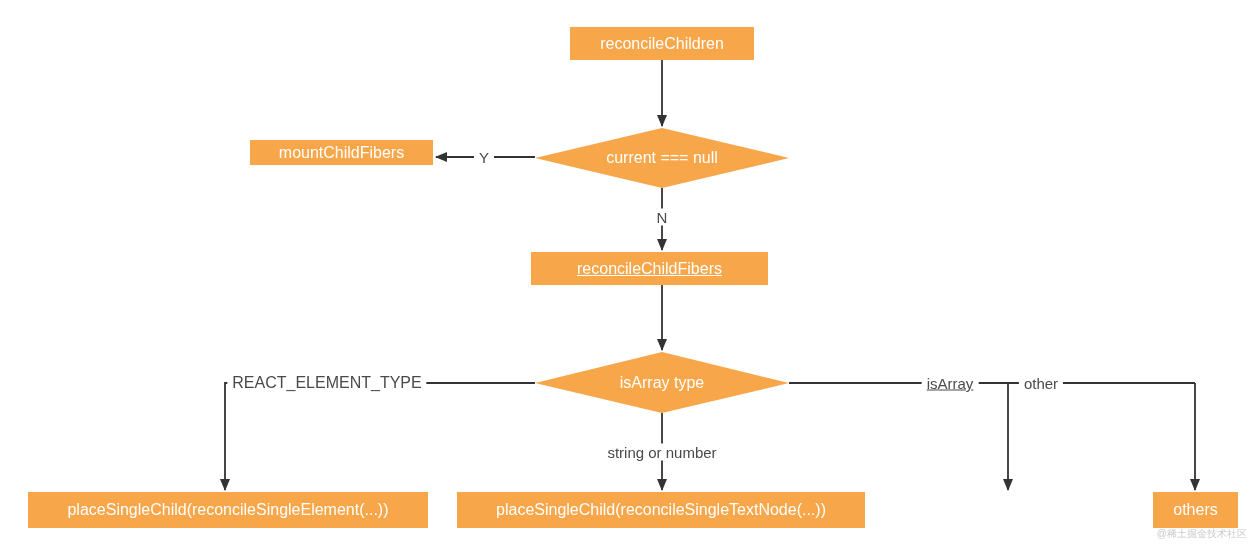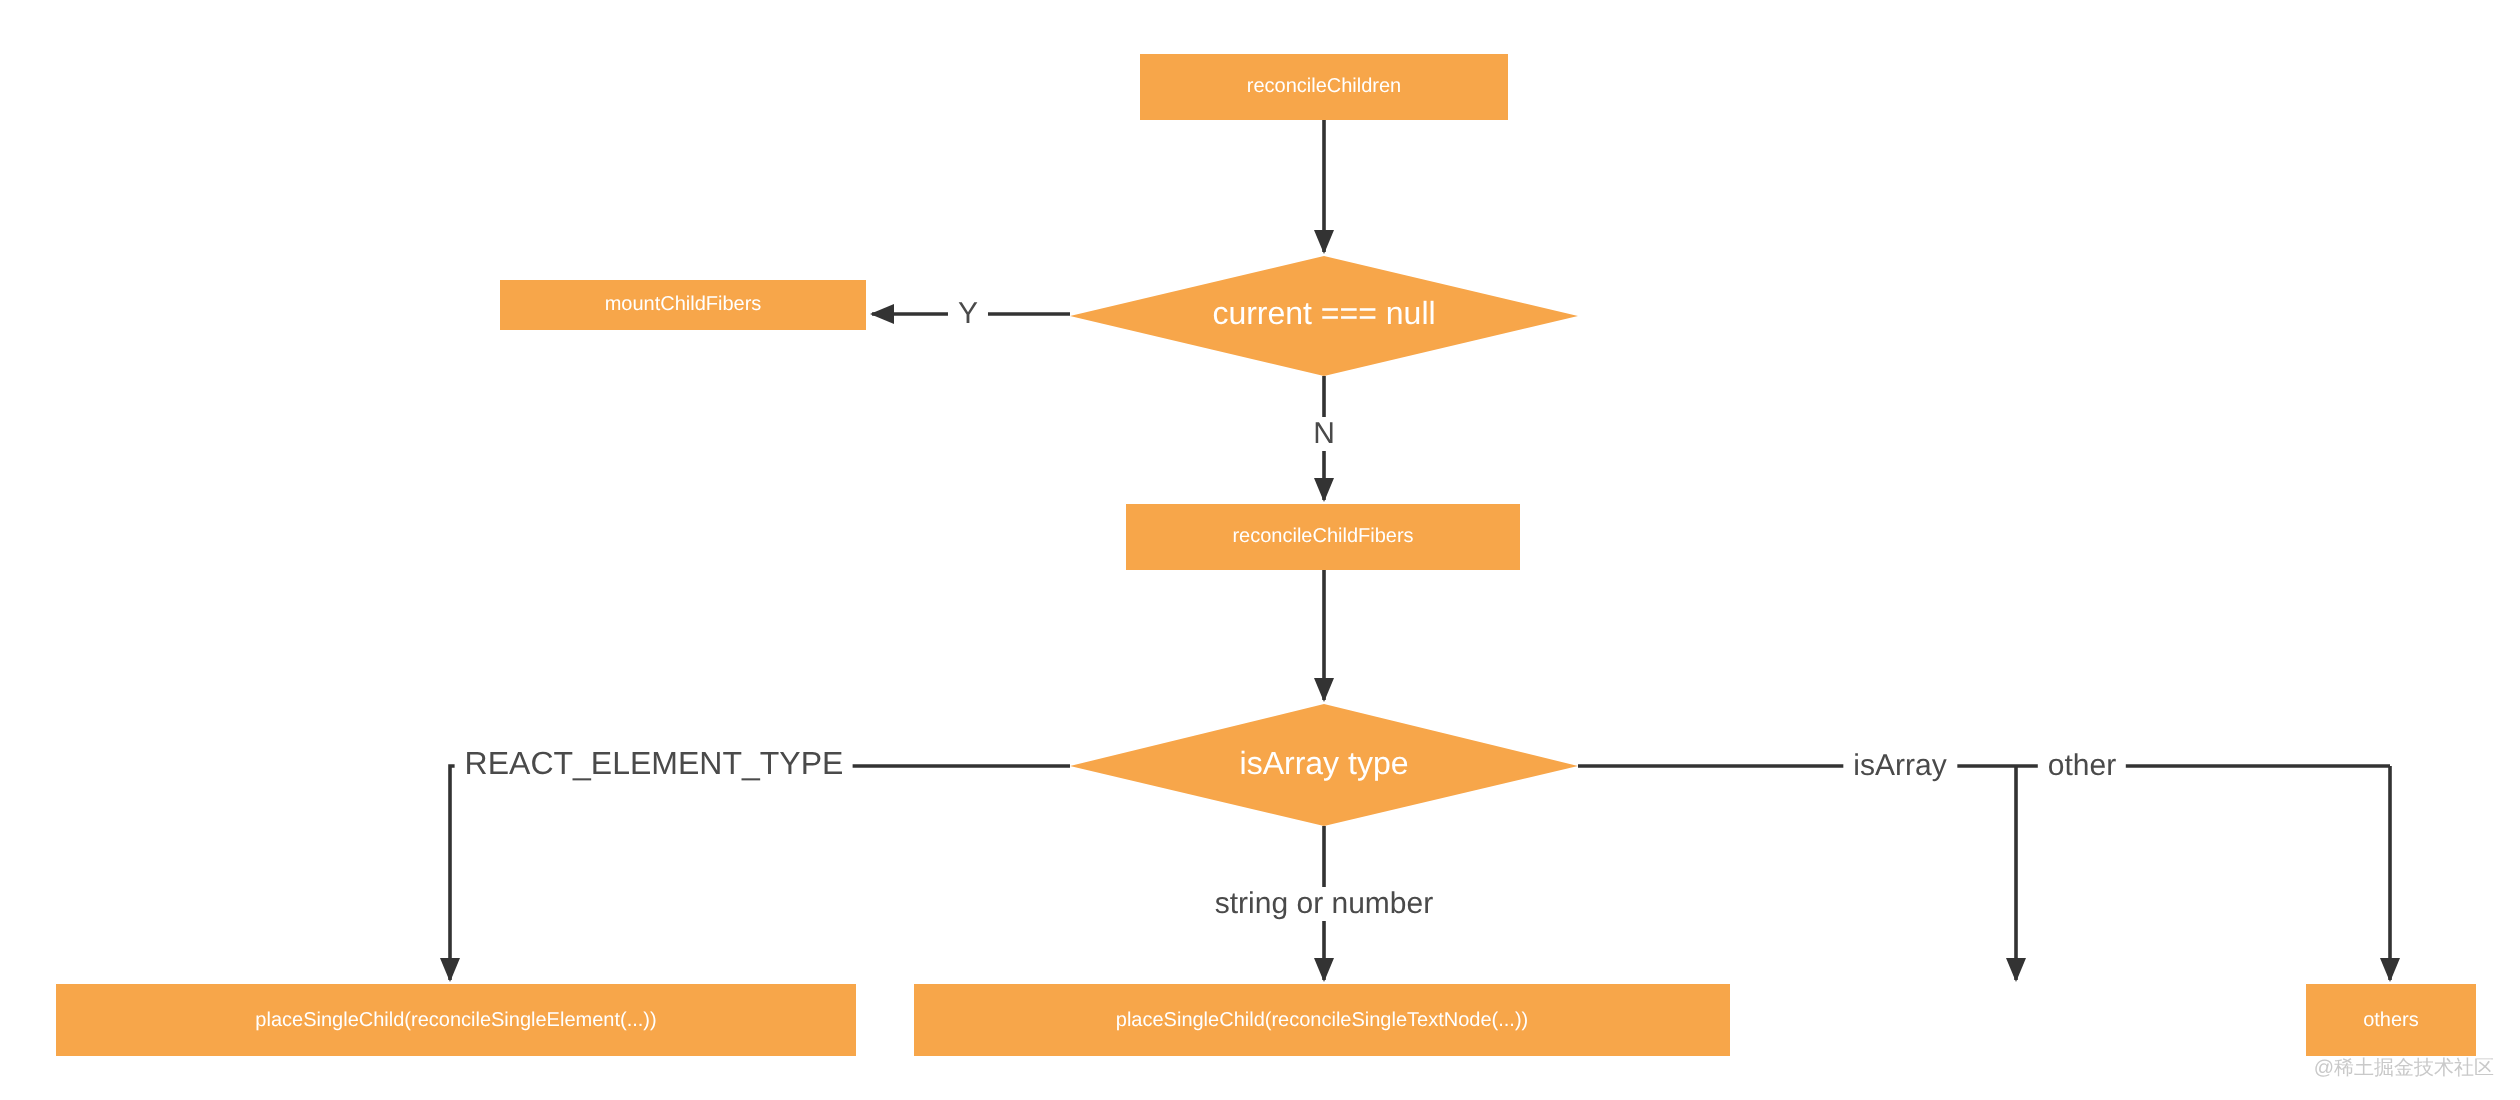--- a/index.html
+++ b/index.html
@@ -19,21 +19,21 @@
   }
   .wires{position:absolute;left:0;top:0;width:1260px;height:550px;}
   .edge{stroke:var(--line);stroke-width:1.8;fill:none;}
   .arrowhead{fill:var(--line);}
   .diamond{fill:var(--node-fill);stroke:none;}
   .node{
     position:absolute;
     background:var(--node-fill);
     color:var(--node-text);
     display:flex;align-items:center;justify-content:center;
-    font-size:10px;
+    font-size:16px;
     white-space:nowrap;
     box-sizing:border-box;
   }
   .diamond-label{
     position:absolute;
     transform:translate(-50%,-50%);
     color:var(--node-text);
     font-size:16px;
     white-space:nowrap;
   }
@@ -86,40 +86,40 @@
     <line class="edge" x1="1195" y1="383" x2="1195" y2="490" marker-end="url(#arrow)"></line>
 
     <polygon class="diamond" points="662,128 789,158 662,188 535,158"></polygon>
     <polygon class="diamond" points="662,352 789,383 662,413 535,383"></polygon>
   </svg>
 
   <div class="node" style="left:570px;top:27px;width:184px;height:33px;">reconcileChildren</div>
 
   <div class="node" style="left:250px;top:140px;width:183px;height:25px;">mountChildFibers</div>
 
-  <div class="node" style="left:563px;top:252px;width:197px;height:33px;">reconcileChildFibers</div>
+  <div class="node" style="left:531px;top:252px;width:237px;height:33px;text-decoration:underline;">reconcileChildFibers</div>
 
   <div class="node" style="left:28px;top:492px;width:400px;height:36px;">placeSingleChild(reconcileSingleElement(...))</div>
 
   <div class="node" style="left:457px;top:492px;width:408px;height:36px;">placeSingleChild(reconcileSingleTextNode(...))</div>
 
 
   <div class="node" style="left:1153px;top:492px;width:85px;height:36px;">others</div>
 
   <div class="diamond-label" style="left:662px;top:158px;">current === null</div>
 
   <div class="diamond-label" style="left:662px;top:383px;">isArray type</div>
 
   <div class="edge-label" style="left:484px;top:157px;">Y</div>
 
   <div class="edge-label" style="left:662px;top:217px;">N</div>
 
   <div class="edge-label big" style="left:327px;top:383px;">REACT_ELEMENT_TYPE</div>
 
   <div class="edge-label" style="left:662px;top:452px;">string or number</div>
 
-  <div class="edge-label" style="left:950px;top:383px;">isArray</div>
+  <div class="edge-label" style="left:950px;top:383px;text-decoration:underline;">isArray</div>
 
   <div class="edge-label" style="left:1041px;top:383px;">other</div>
 
   <div class="watermark">@稀土掘金技术社区</div>
 
 </div>
 
 </body></html>

